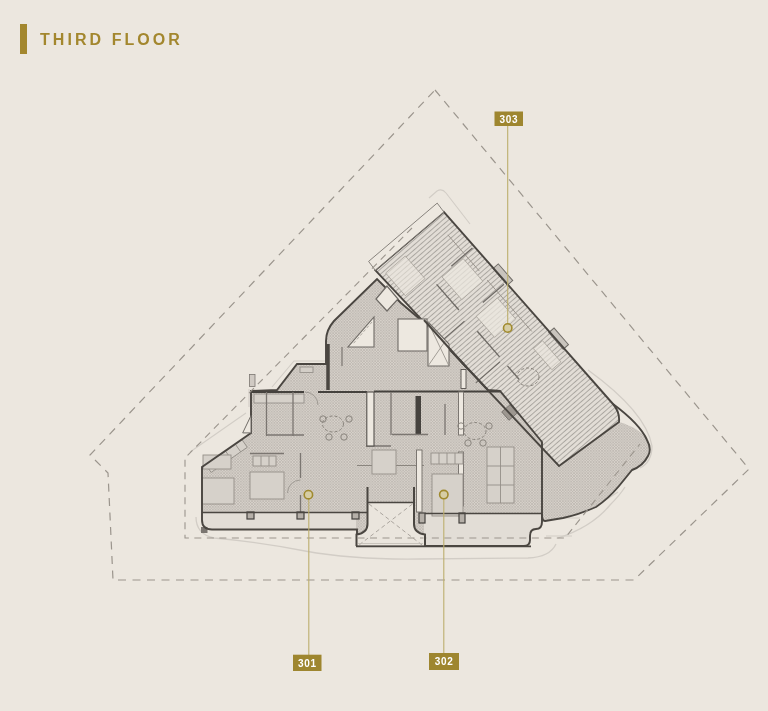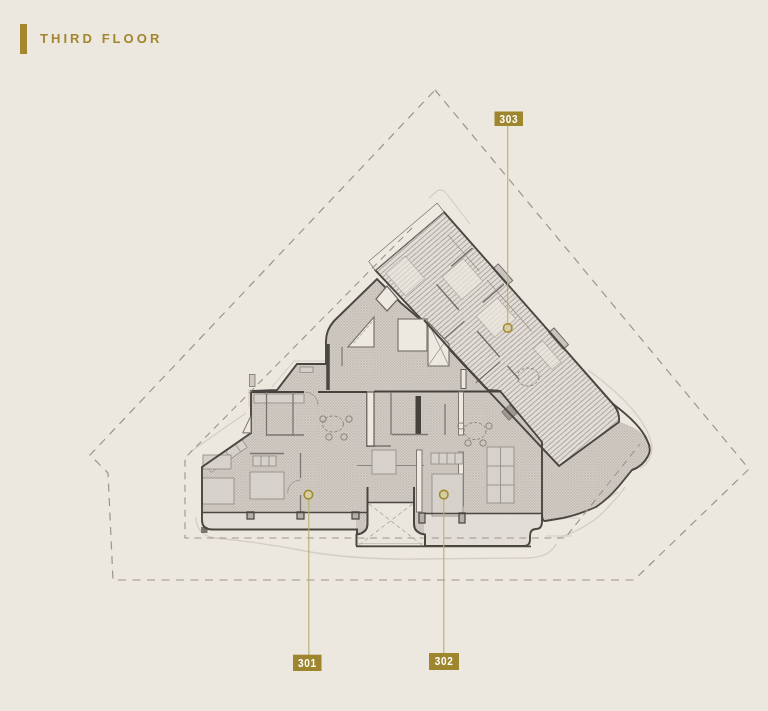--- a/index.html
+++ b/index.html
@@ -1,17 +1,17 @@
 <!DOCTYPE html>
 <html><head>
 <meta charset="utf-8">
 <style>
   html,body{margin:0;padding:0;background:#ECE7DF;width:768px;height:711px;overflow:hidden;}
   .title{position:absolute;left:40px;top:31px;font-family:"Liberation Sans",sans-serif;
-    font-size:13px;font-weight:bold;letter-spacing:3.05px;color:#a3872e;}
+    font-size:16px;font-weight:bold;letter-spacing:3.05px;color:#a3872e;}
   .bar{position:absolute;left:20px;top:24px;width:7px;height:30px;background:#a3872e;}
   svg{position:absolute;left:0;top:0;filter:blur(0.3px);}
   .lbl{font-family:"Liberation Sans",sans-serif;font-size:10px;font-weight:bold;fill:#ffffff;letter-spacing:0.7px;}
 </style>
 </head>
 <body>
 <svg width="768" height="711" viewBox="0 0 768 711">
 <defs>
 
   <pattern id="xh" width="2.8" height="2.8" patternUnits="userSpaceOnUse">

